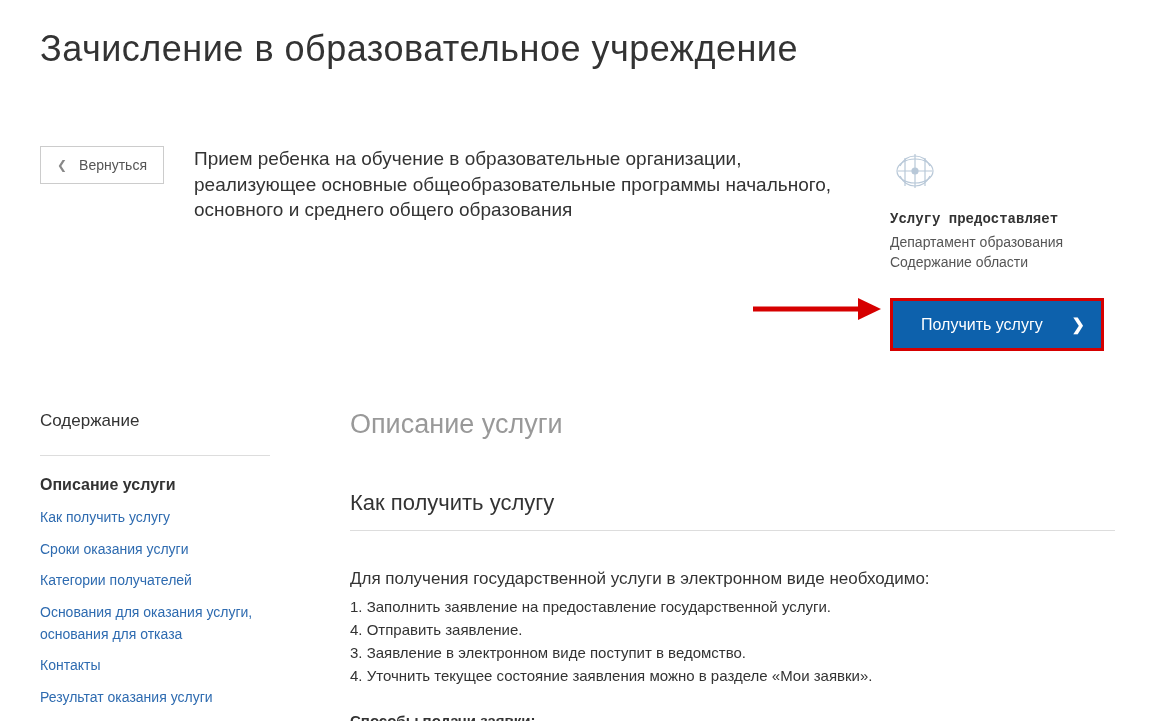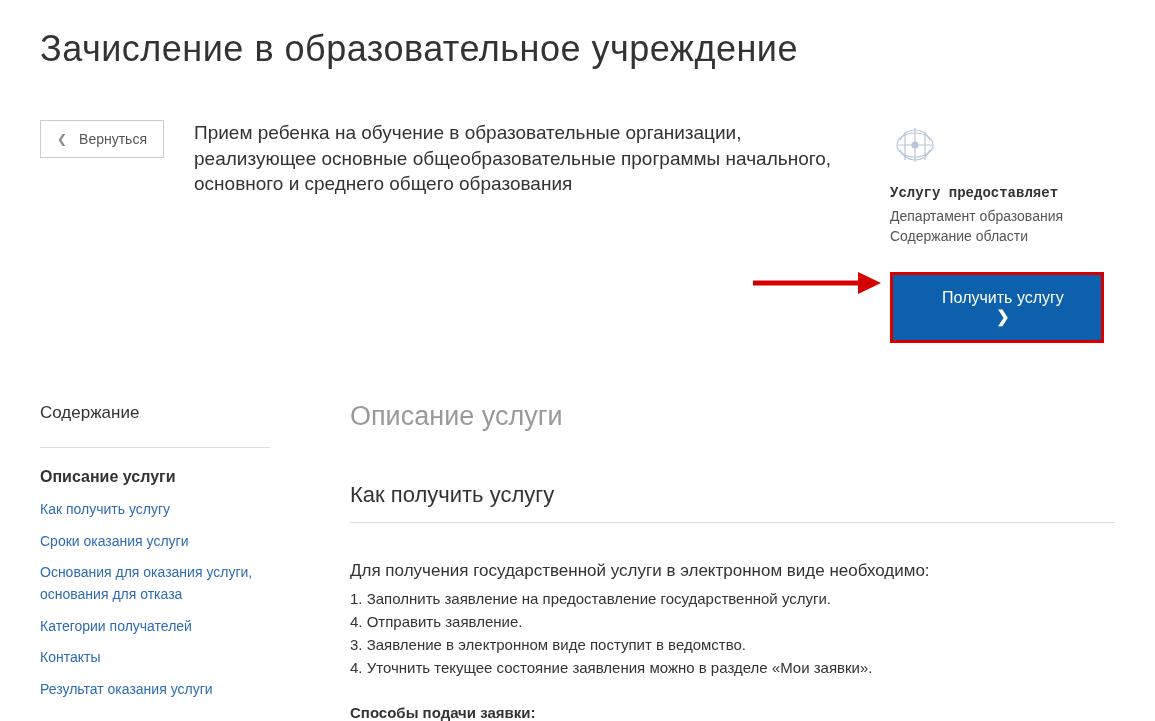--- a/index.html
+++ b/index.html
@@ -9,21 +9,21 @@
       color: #333;
       width: 1155px;
       padding: 0 40px;
     }
     
     .page-title {
       font-size: 36px;
       font-weight: 300;
       color: #333;
       margin-top: 28px;
-      margin-bottom: 50px;
+      margin-bottom: 76px;
       letter-spacing: 0.5px;
     }
     
     .top-section {
       display: flex;
       gap: 0;
       margin-bottom: 60px;
       position: relative;
     }
     
@@ -91,21 +91,20 @@
       display: flex;
       align-items: center;
       justify-content: space-between;
       background: #0d61ac;
       color: #fff;
       border: 3px solid #d60000;
       padding: 14px 16px 14px 28px;
       font-size: 16px;
       cursor: pointer;
       width: 214px;
-      flex-direction: column;
     }
     .get-service-button .chevron-right {
       font-size: 16px;
       font-weight: bold;
     }
     
     .red-arrow {
       position: absolute;
       top: 148px;
       right: 232px;
@@ -231,22 +230,22 @@
   </svg>
 </div>
 
 <div class="main-grid">
   <aside class="sidebar">
     <div class="sidebar-title">Содержание</div>
     <div class="sidebar-section-title">Описание услуги</div>
     <ul class="sidebar-links">
       <li><a href="#">Как получить услугу</a></li>
       <li><a href="#">Сроки оказания услуги</a></li>
+      <li><a href="#">Категории получателей</a></li>
       <li><a href="#">Основания для оказания услуги, основания для отказа</a></li>
-      <li><a href="#">Категории получателей</a></li>
       <li><a href="#">Контакты</a></li>
       <li><a href="#">Результат оказания услуги</a></li>
     </ul>
 
   </aside>
 
   <main class="content">
     <h2 class="content-heading">Описание услуги</h2>
     <h3 class="content-subheading">Как получить услугу</h3>
     <p class="steps-intro">Для получения государственной услуги в электронном виде необходимо:</p>

